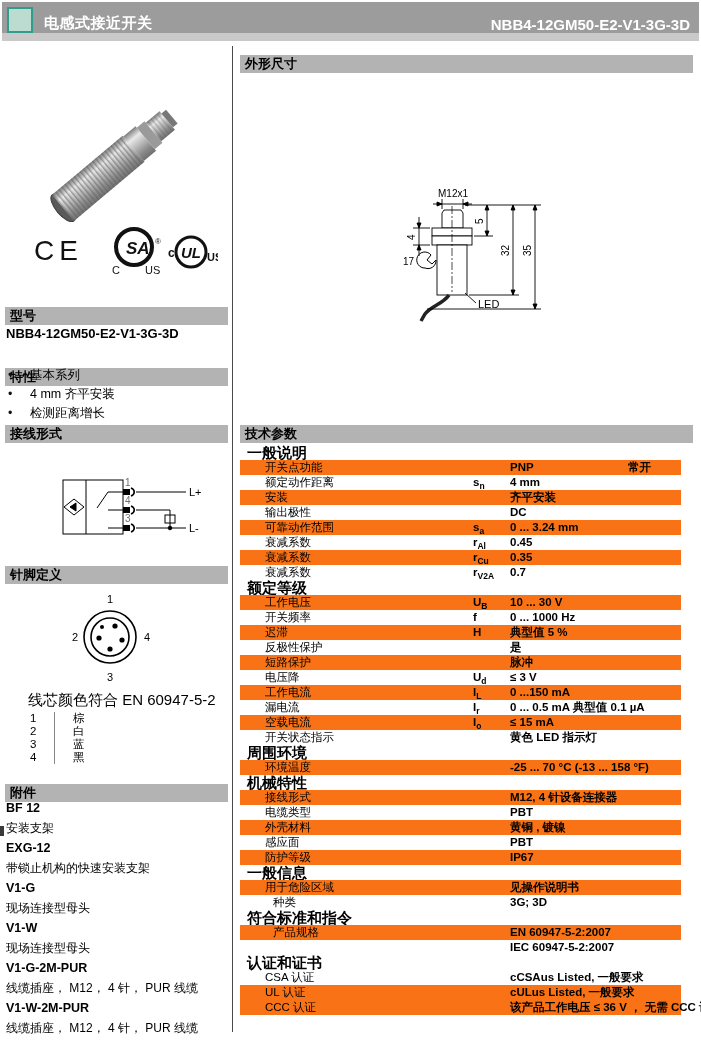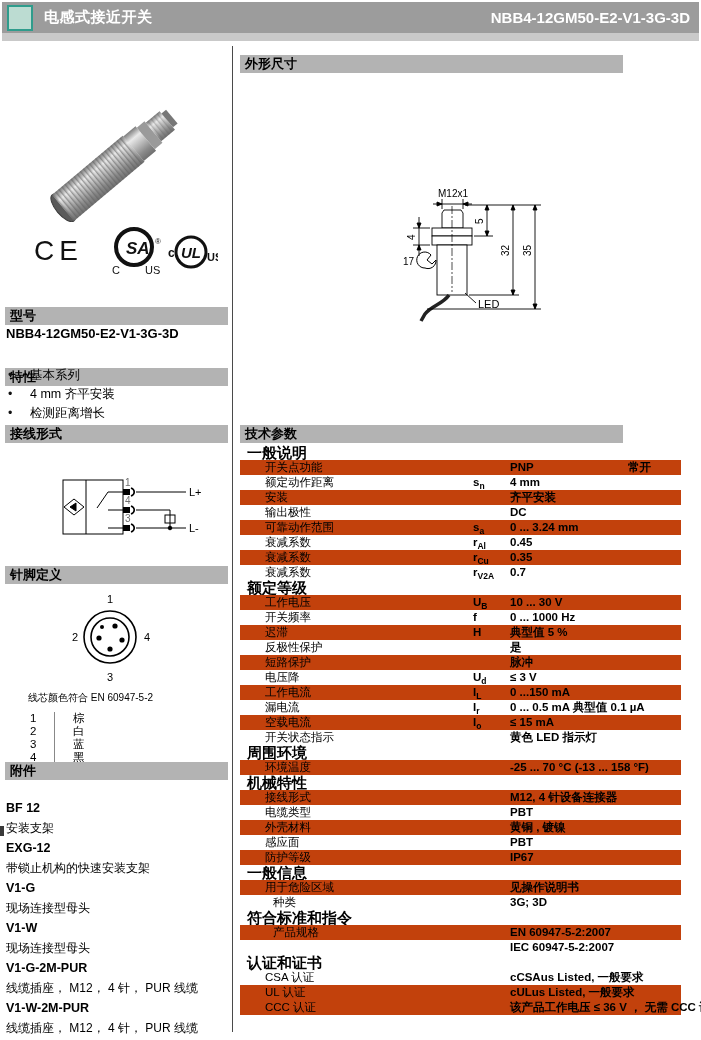--- a/index.html
+++ b/index.html
@@ -1,49 +1,49 @@
 <!DOCTYPE html>
 <html><head>
 <meta charset="utf-8">
 <style>
   html,body{margin:0;padding:0;background:#fff;}
   .page{position:relative;width:701px;height:1040px;background:#fff;overflow:hidden;
         font-family:"Liberation Sans","DejaVu Sans",sans-serif;color:#000;}
   
   .topbar{position:absolute;left:2px;top:2px;width:697px;height:31px;background:#9c9c9c;
-          display:flex;align-items:center;box-sizing:border-box;}
+          display:flex;align-items:flex-end;box-sizing:border-box;}
   .accent-square{width:22px;height:22px;background:#bcdcd2;border:2px solid #2f9c8c;margin-left:5px;}
   .topbar-title{color:#fff;font-weight:bold;font-size:15px;margin-left:11px;letter-spacing:.5px;}
   .topbar-model{color:#fff;font-weight:bold;font-size:15px;margin-left:auto;margin-right:9px;}
   .substrip{position:absolute;left:2px;top:33px;width:697px;height:8px;background:#c9c9c9;}
   .edge-tick{position:absolute;left:0;top:826px;width:4px;height:10px;background:#3a3a3a;}
   .divider{position:absolute;left:232px;top:46px;width:1px;height:986px;background:#4a4a4a;}
   
   .secbar{position:absolute;height:18px;background:#b3b3b3;font-weight:bold;font-size:13px;
           line-height:18px;padding-left:5px;box-sizing:border-box;}
   .secbar.l{left:5px;width:223px;}
-  .secbar.r{left:240px;width:383px;}
+  .secbar.r{left:240px;width:453px;}
   
   .model-value{position:absolute;left:6px;top:326px;font-weight:bold;font-size:13px;}
   .features{position:absolute;left:8px;top:366px;font-size:12.5px;}
   .feat-item{height:19px;line-height:19px;display:flex;}
   .feat-bullet{width:22px;color:#111;}
-  .pin-caption{position:absolute;left:28px;top:691px;font-size:10px;}
+  .pin-caption{position:absolute;left:28px;top:691px;font-size:15px;}
   .wire-table{position:absolute;left:30px;top:712px;font-size:11.5px;}
   .wc-row{display:flex;height:13px;line-height:13px;}
   .wc-num{width:24px;}
   .wc-col{border-left:1px solid #888;padding-left:18px;}
   .acc-list{position:absolute;left:6px;top:798px;}
   .acc-model{font-weight:bold;font-size:12.5px;height:20px;line-height:20px;}
   .acc-desc{font-size:12px;height:20px;line-height:20px;}
   
   .spec-table{position:absolute;left:240px;top:445px;width:441px;}
   .spec-subheader{height:15px;line-height:15px;font-weight:bold;font-size:15px;padding-left:7px;}
   .spec-row{position:relative;height:15px;line-height:15px;font-size:11.5px;white-space:nowrap;}
-  .spec-row.shaded{background:#c2410c;padding-left:40px;}
+  .spec-row.shaded{background:#f97316;padding-left:40px;}
   .sr-label{position:absolute;left:25px;}
   .sr-label.ind1{left:33px;}
   .sr-sym{position:absolute;left:233px;font-weight:bold;}
   .sr-sym sub{font-size:8.5px;}
   .sr-val{position:absolute;left:270px;font-weight:bold;}
   .sr-val .v1{display:inline-block;width:118px;}
   svg text{font-family:"Liberation Sans","DejaVu Sans",sans-serif;}
 </style>
 </head>
 <body>
@@ -193,21 +193,21 @@
       <div class="wc-row">
         <span class="wc-num">3</span>
         <span class="wc-col">蓝</span>
       </div>
       <div class="wc-row">
         <span class="wc-num">4</span>
         <span class="wc-col">黑</span>
       </div>
     </div>
 
-  <div class="secbar l" style="top:762px;">附件</div>
+  <div class="secbar l" style="top:784px;">附件</div>
   <div class="acc-list">
       <div class="acc-model">BF 12</div>
       <div class="acc-desc">安装支架</div>
       <div class="acc-model">EXG-12</div>
       <div class="acc-desc">带锁止机构的快速安装支架</div>
       <div class="acc-model">V1-G</div>
       <div class="acc-desc">现场连接型母头</div>
       <div class="acc-model">V1-W</div>
       <div class="acc-desc">现场连接型母头</div>
       <div class="acc-model">V1-G-2M-PUR</div>

